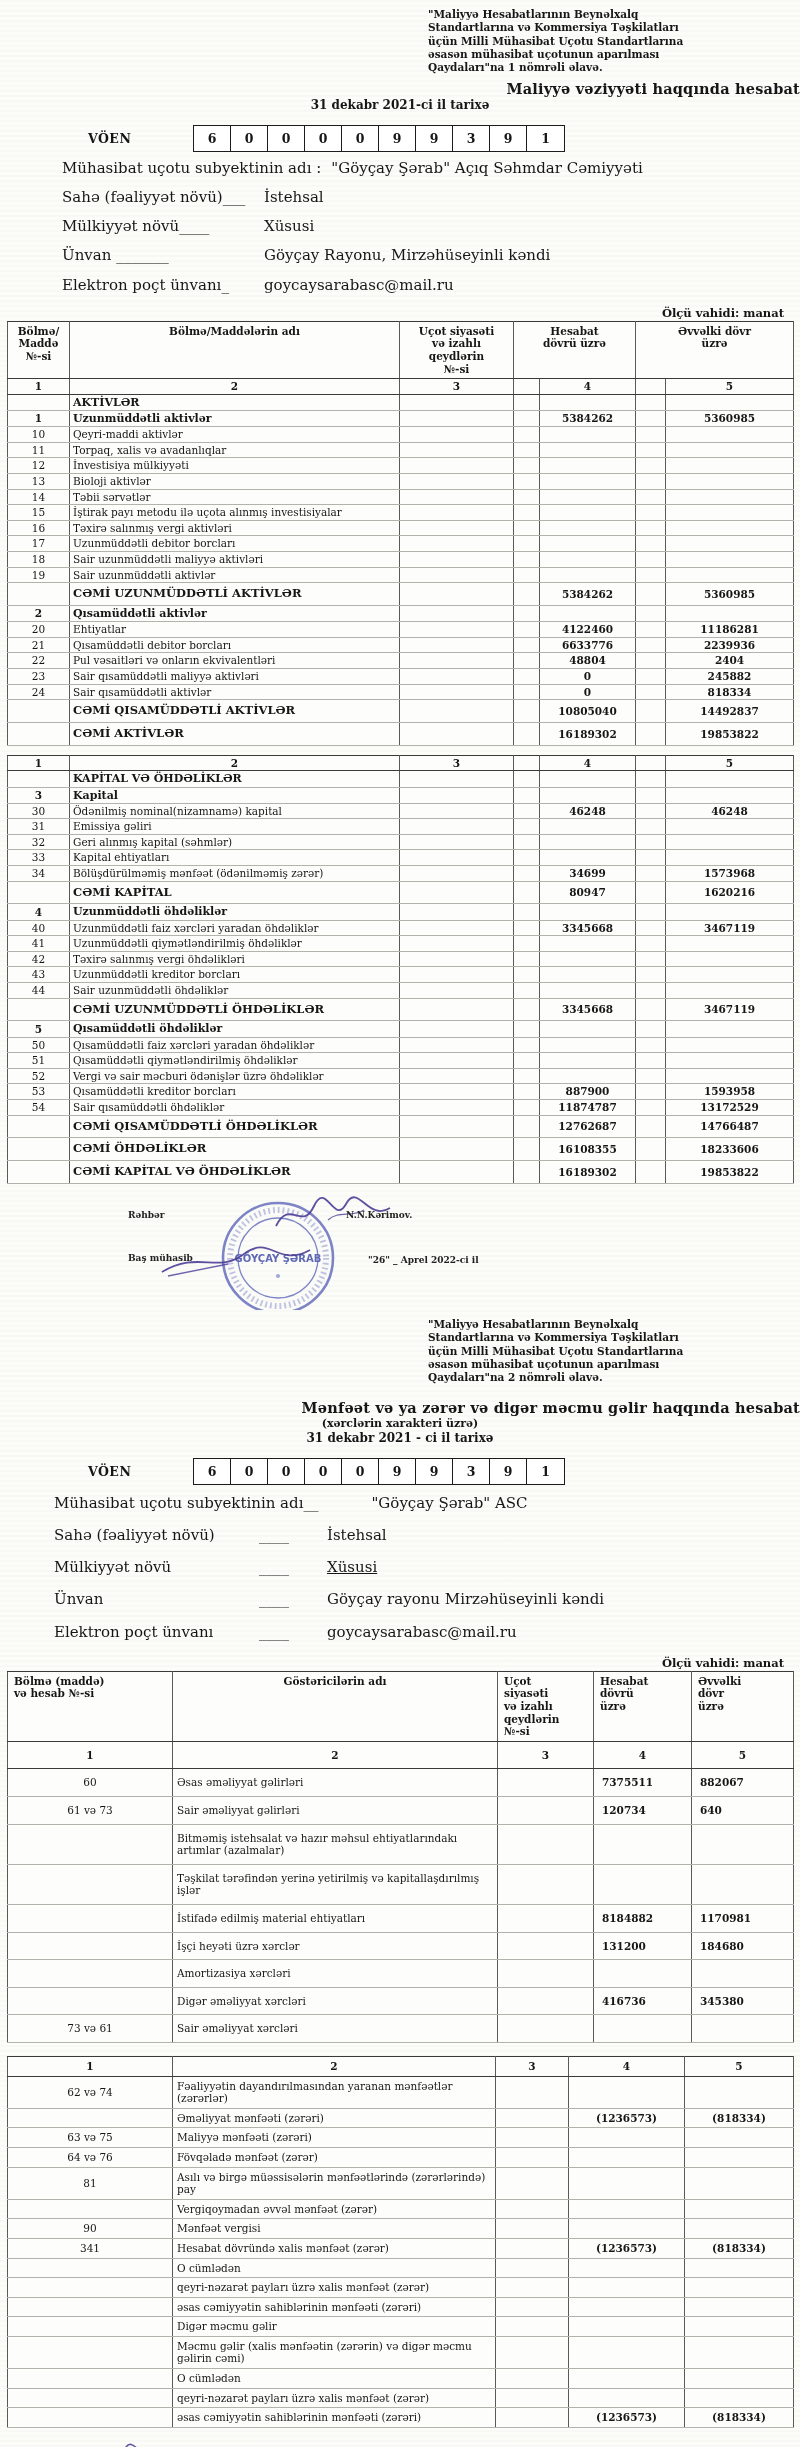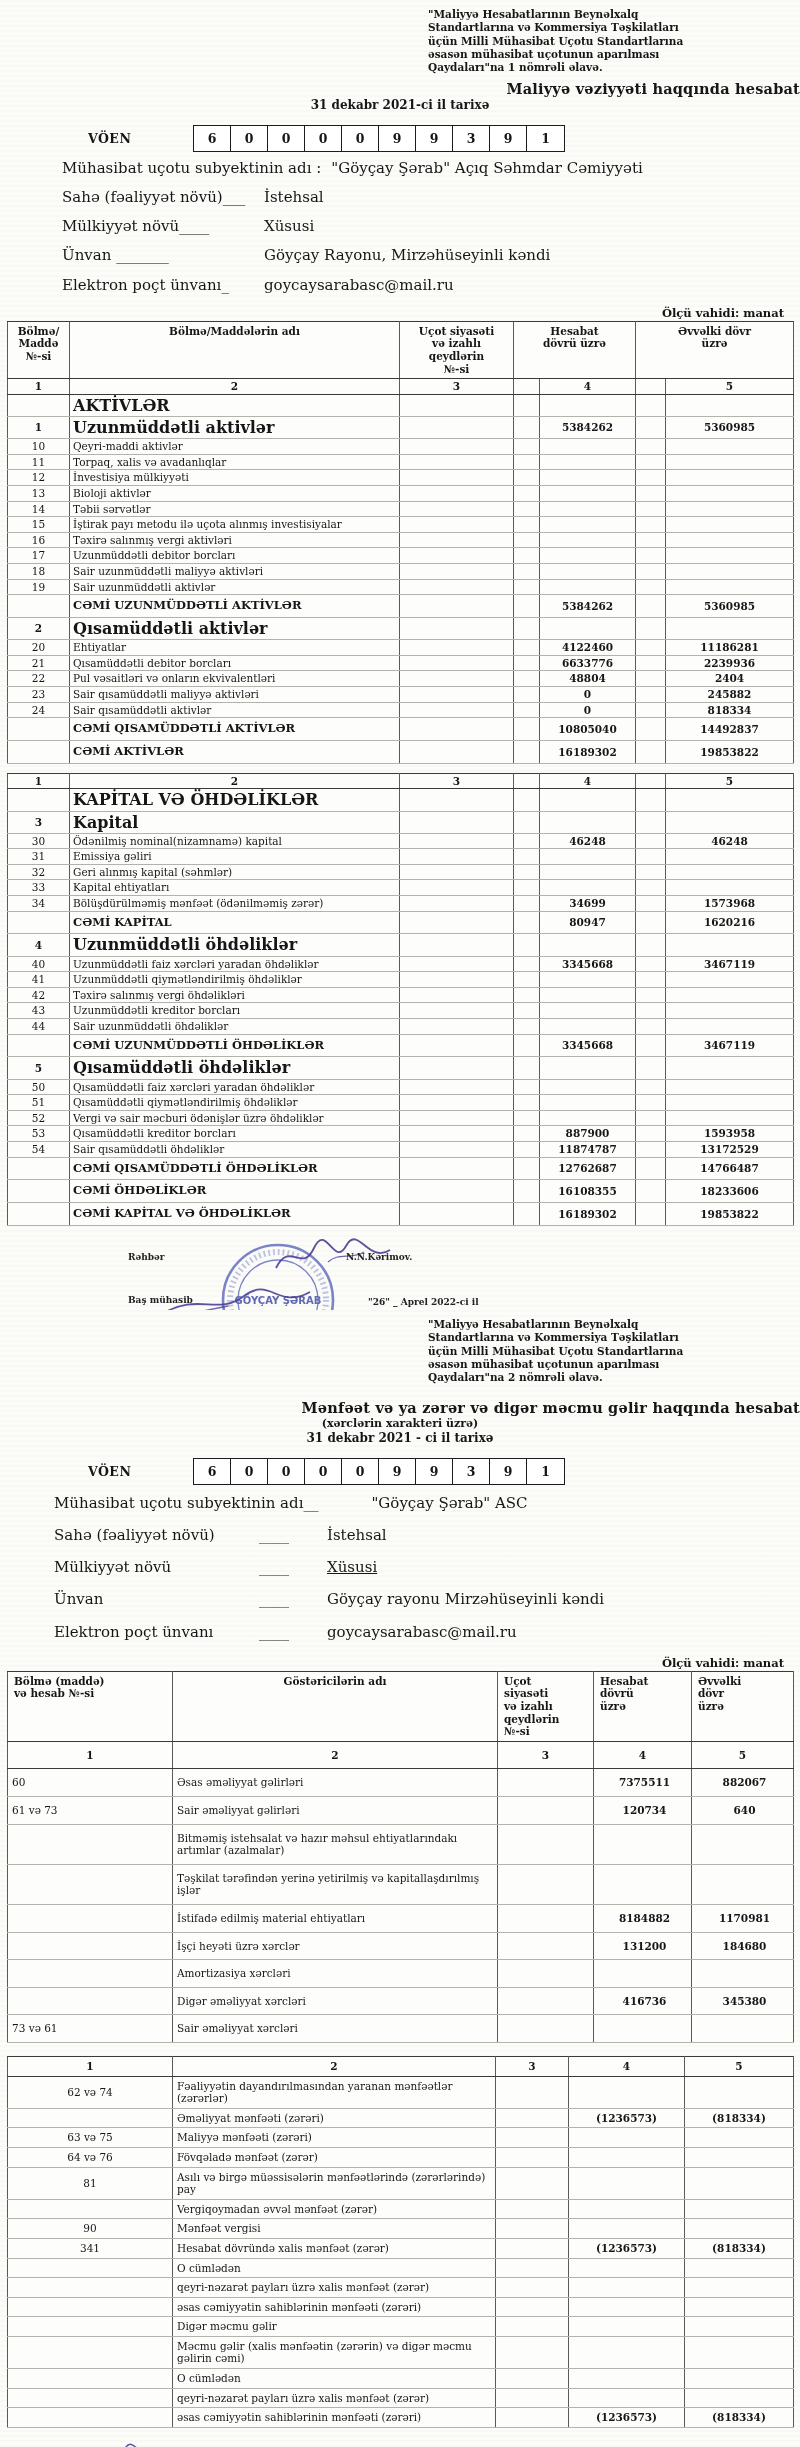--- a/index.html
+++ b/index.html
@@ -39,26 +39,26 @@
         border-top:1px solid #b5b2ac;border-bottom:1px solid #b5b2ac;
         padding:1px 3px;vertical-align:middle;overflow:hidden;line-height:1.2}
   table.f{border:1.6px solid #3a3a3a}
   table.f thead th{border-top:1.6px solid #3a3a3a;border-bottom:1.6px solid #3a3a3a;
         font-weight:bold;white-space:pre-line;font-size:10.5px;padding:3px 2px;text-align:center;vertical-align:top}
   tr.numrow td{font-weight:bold;text-align:center;border-bottom:1.4px solid #3a3a3a;border-top:1.4px solid #3a3a3a}
   td.c-no{text-align:center;vertical-align:bottom}
   td.c-name{text-align:left;padding-left:6px}
   td.c-cur,td.c-prev{text-align:center;font-weight:bold}
   tr.section td{font-weight:bold}
-  tr.section td.c-name{font-size:16px}
+  tr.section td.c-name{font-size:11px}
   tr.total td{font-weight:bold}
   tr.total td.c-name{font-size:11.5px;padding-top:4px;padding-bottom:4px}
   table.t3 td{padding:7px 4px}
-  table.t3 td.c-no{text-align:left;vertical-align:middle}
-  table.t3 td.c-cur,table.t3 td.c-prev{text-align:center;padding-left:8px}
+  table.t3 td.c-no{text-align:center;vertical-align:middle}
+  table.t3 td.c-cur,table.t3 td.c-prev{text-align:left;padding-left:8px}
   table.t4 td{padding:3px 4px}
   table.t4 td.c-no{vertical-align:middle}
 
   .sig{position:relative;margin-left:118px;height:160px;font-size:9px;font-weight:bold}
   .sig .role{position:absolute;color:#222}
   .sig .sname{position:absolute;color:#222}
   .sig .sdate{position:absolute;color:#222}
   .stamp{position:absolute}
   .squig{position:absolute}
   #p2 .sig{margin-left:60px;height:90px;font-size:7.5px}

